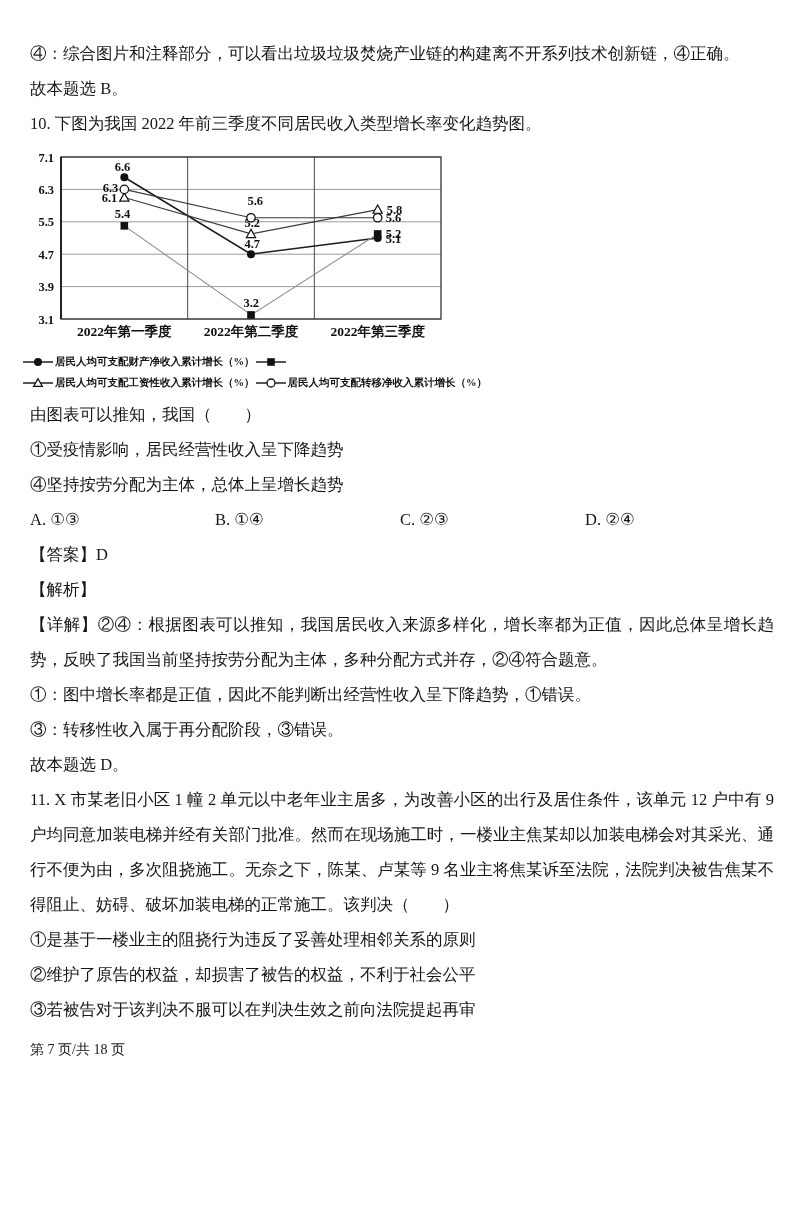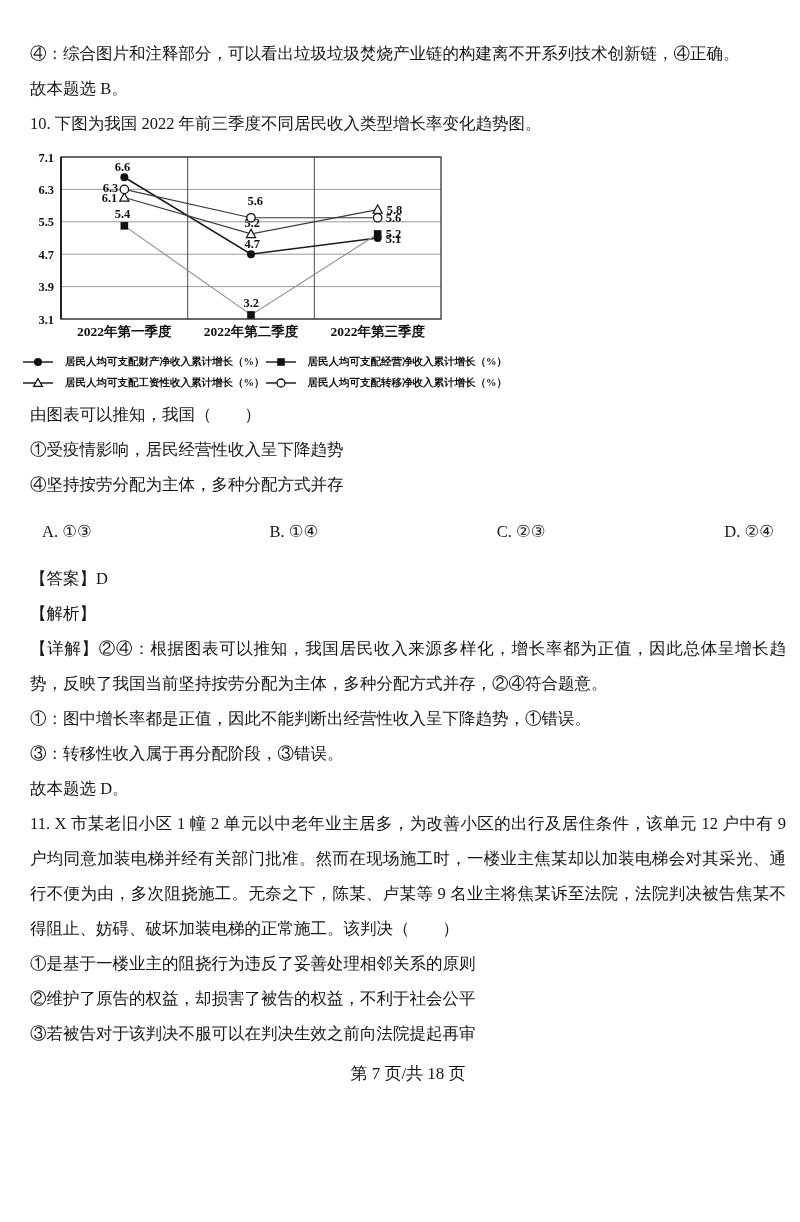--- a/index.html
+++ b/index.html
@@ -4,56 +4,54 @@
 <style>
   html, body { margin: 0; padding: 0; background: #ffffff; }
   body {
     width: 800px; height: 1222px; overflow: hidden;
     font-family: "Liberation Serif", "DejaVu Serif", serif;
     color: #161616;
   }
   .page {
     box-sizing: border-box;
     width: 800px; height: 1222px;
-    padding: 36px 14px 0 30px;
+    padding: 36px 26px 0 30px;
     font-size: 16.5px;
     line-height: 35px;
   }
   .para {
     margin: 0;
     text-align: justify;
   }
   .options-row {
     display: flex;
-    margin: 12px;
-    justify-content: space-between;
+    margin: 0;
   }
   .options-row span { display: inline-block; width: 185px; }
   .options-row span:last-child { width: auto; }
 
   
   .chart-block { margin: 8px 0 4px -5px; width: 480px; }
   .chart-plot svg { display: block; }
   .chart-legend {
     margin-top: 6px;
     margin-left: -3px;
     font-size: 10.5px;
     font-weight: bold;
     line-height: 21px;
     color: #111;
     white-space: nowrap;
   }
   .legend-row { display: flex; align-items: center; }
-  .legend-item { display: flex; align-items: center; gap: 10px; }
+  .legend-item { display: flex; align-items: center; }
   .legend-glyph { flex: 0 0 auto; margin-right: 1px; }
 
   .footer {
     margin-top: 5px;
-    text-align: center;
-    font-size: 17px;
+    font-size: 14px;
   }
 </style>
 </head>
 <body>
 
 <div class="page">
 
   <p class="para">④：综合图片和注释部分，可以看出垃圾垃圾焚烧产业链的构建离不开系列技术创新链，④正确。</p>
   <p class="para">故本题选 B。</p>
 
@@ -118,21 +116,20 @@
               <line x1="1" y1="6" x2="31" y2="6" stroke="#111" stroke-width="1.4"></line>
               <circle cx="16" cy="6" r="4" fill="#111"></circle>
             </svg>
           <span>居民人均可支配财产净收入累计增长（%）</span>
         </span>
         <span class="legend-item">
           <svg class="legend-glyph" width="32" height="12">
               <line x1="1" y1="6" x2="31" y2="6" stroke="#111" stroke-width="1.4"></line>
               <rect x="12.2" y="2.2" width="7.6" height="7.6" fill="#111"></rect>
             </svg>
-          <span>居民人均可支配经营净收入累计增长（%）</span>
         </span>
       </div>
       <div class="legend-row">
         <span class="legend-item">
           <svg class="legend-glyph" width="32" height="12">
               <line x1="1" y1="6" x2="31" y2="6" stroke="#111" stroke-width="1.4"></line>
               <polygon points="16,1.6 11.6,9.4 20.4,9.4" fill="#fff" stroke="#111" stroke-width="1.2"></polygon>
             </svg>
           <span>居民人均可支配工资性收入累计增长（%）</span>
         </span>
@@ -142,21 +139,21 @@
               <circle cx="16" cy="6" r="4" fill="#fff" stroke="#111" stroke-width="1.3"></circle>
             </svg>
           <span>居民人均可支配转移净收入累计增长（%）</span>
         </span>
       </div>
     </div>
   </div>
 
   <p class="para">由图表可以推知，我国（　　）</p>
   <p class="para">①受疫情影响，居民经营性收入呈下降趋势</p>
-  <p class="para">④坚持按劳分配为主体，多种分配方式并存</p>
+  <p class="para">④坚持按劳分配为主体，总体上呈增长趋势</p>
 
   <p class="para options-row">
     <span>A. ①③</span>
     <span>B. ①④</span>
     <span>C. ②③</span>
     <span>D. ②④</span>
   </p>
 
   <p class="para">【答案】D</p>
   <p class="para">【解析】</p>

